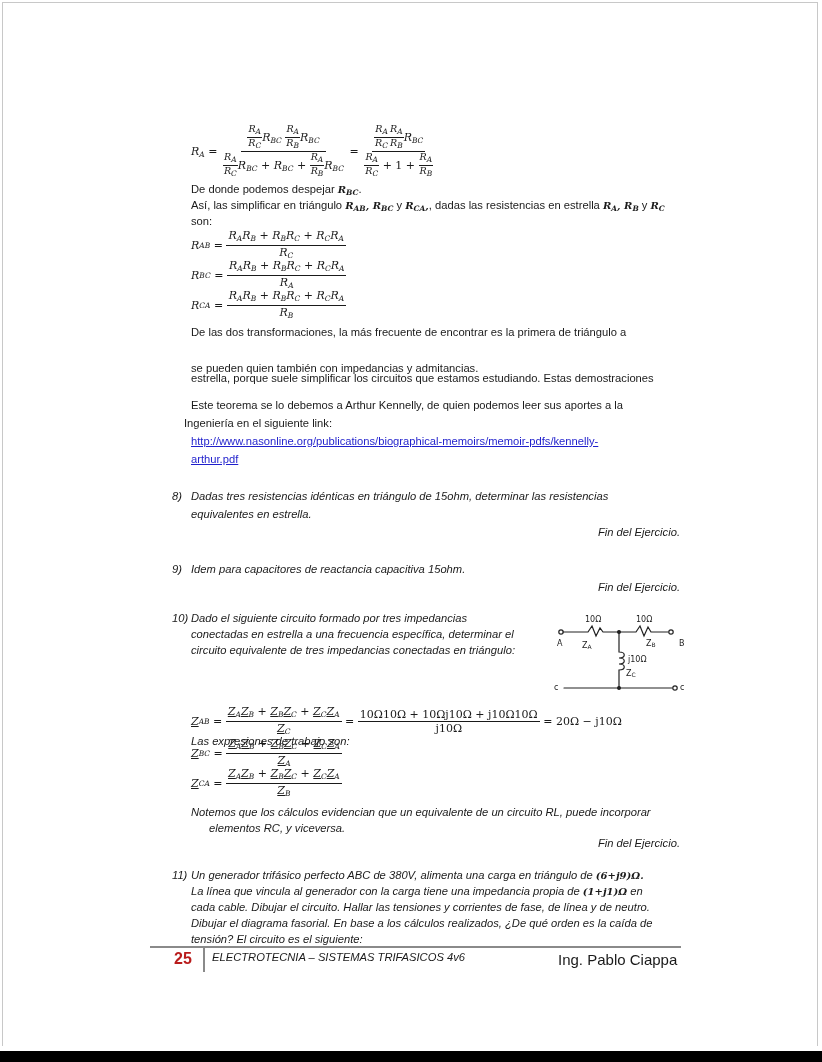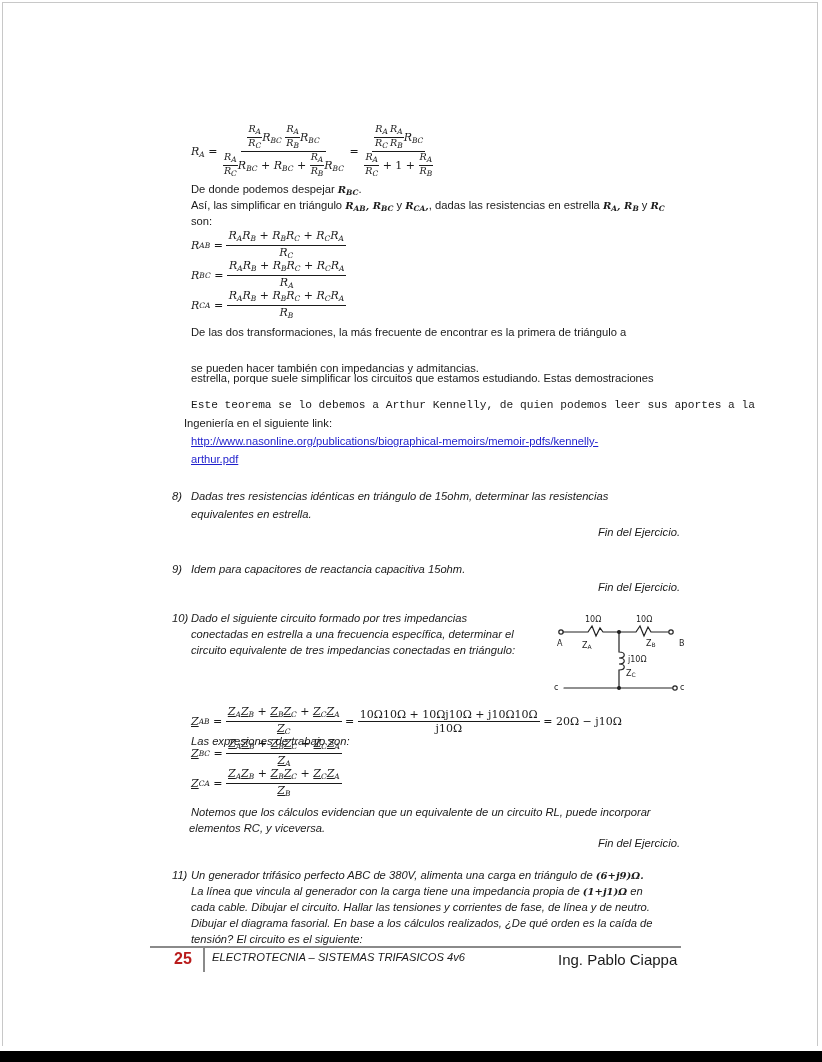--- a/index.html
+++ b/index.html
@@ -121,23 +121,23 @@
   <span style="display:inline-flex; align-items:center;">R<sub>CA</sub>&nbsp;=&nbsp;
     <span class="frac">
         <span class="num">R<sub>A</sub>R<sub>B</sub> <span class="up">+</span> R<sub>B</sub>R<sub>C</sub> <span class="up">+</span> R<sub>C</sub>R<sub>A</sub></span>
         <span class="den">R<sub>B</sub></span>
       </span>
   </span>
 </div>
 
 <div class="abs txt" style="left:191px; top:323px;">De las dos transformaciones, la más frecuente de encontrar es la primera de triángulo a</div>
 <div class="abs txt" style="left:191px; top:324px;margin-top:45px;">estrella, porque suele simplificar los circuitos que estamos estudiando. Estas demostraciones</div>
-<div class="abs txt" style="left:191px; top:359px;">se pueden hacer también con impedancias y admitancias.</div>
-
-<div class="abs txt" style="left:191px; top:396px;font-family:Liberation Mono, monospace;">Este teorema se lo debemos a Arthur Kennelly, de quien podemos leer sus aportes a la</div>
+<div class="abs txt" style="left:191px; top:359px;">se pueden quien también con impedancias y admitancias.</div>
+
+<div class="abs txt" style="left:191px; top:396px;">Este teorema se lo debemos a Arthur Kennelly, de quien podemos leer sus aportes a la</div>
 <div class="abs txt" style="left:184px; top:414px;">Ingeniería en el siguiente link:</div>
 <div class="abs txt link" style="left:191px; top:432px;">http://www.nasonline.org/publications/biographical-memoirs/memoir-pdfs/kennelly-</div>
 <div class="abs txt link" style="left:191px; top:450px;">arthur.pdf</div>
 
 <div class="abs txt it" style="left:172px; top:487px;">8)</div>
 <div class="abs txt it" style="left:191px; top:487px;">Dadas tres resistencias idénticas en triángulo de 15ohm, determinar las resistencias</div>
 <div class="abs txt it" style="left:191px; top:505px;">equivalentes en estrella.</div>
 <div class="abs txt it right" style="left:480px; width:200px; top:523px;">Fin del Ejercicio.</div>
 
 <div class="abs txt it" style="left:172px; top:560px;">9)</div>
@@ -202,21 +202,21 @@
 <div class="abs math" style="left:191px; top:767px;">
   <span style="display:inline-flex; align-items:center;"><span class="ul">Z</span><sub>CA</sub>&nbsp;=&nbsp;
     <span class="frac">
         <span class="num"><span class="ul">Z</span><sub>A</sub><span class="ul">Z</span><sub>B</sub> <span class="up">+</span> <span class="ul">Z</span><sub>B</sub><span class="ul">Z</span><sub>C</sub> <span class="up">+</span> <span class="ul">Z</span><sub>C</sub><span class="ul">Z</span><sub>A</sub></span>
         <span class="den"><span class="ul">Z</span><sub>B</sub></span>
       </span>
   </span>
 </div>
 
 <div class="abs txt it" style="left:191px; top:803px;">Notemos que los cálculos evidencian que un equivalente de un circuito RL, puede incorporar</div>
-<div class="abs txt it" style="left:189px; top:819px;">elementos RC, y viceversa.</div>
+<div class="abs txt it" style="left:209px; top:819px;">elementos RC, y viceversa.</div>
 <div class="abs txt it right" style="left:480px; width:200px; top:834px;">Fin del Ejercicio.</div>
 
 <div class="abs txt it" style="left:172px; top:866px;">11)</div>
 <div class="abs txt it" style="left:191px; top:866px;">
   <span>Un generador trifásico perfecto ABC de 380V, alimenta una carga en triángulo de </span><b class="bi">(6+j9)Ω.</b>
 </div>
 <div class="abs txt it" style="left:191px; top:882px;">
   <span>La línea que vincula al generador con la carga tiene una impedancia propia de </span><b class="bi">(1+j1)Ω</b><span> en</span>
 </div>
 <div class="abs txt it" style="left:191px; top:898px;">cada cable. Dibujar el circuito. Hallar las tensiones y corrientes de fase, de línea y de neutro.</div>

